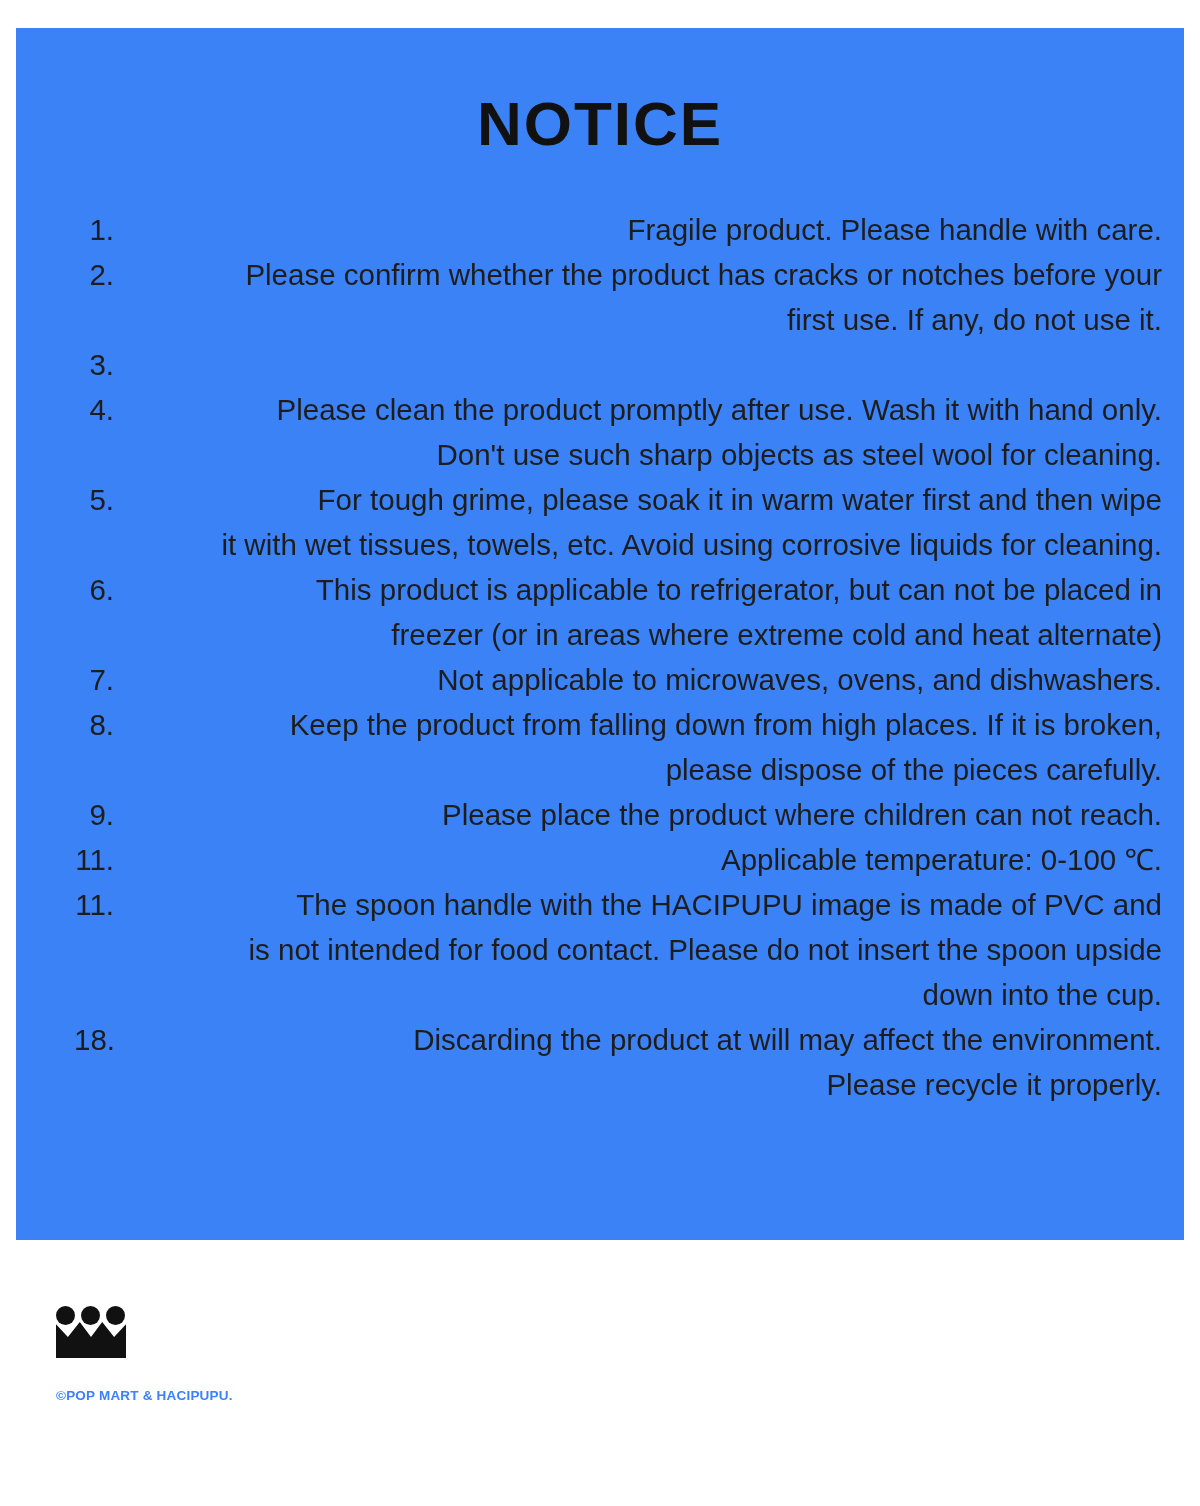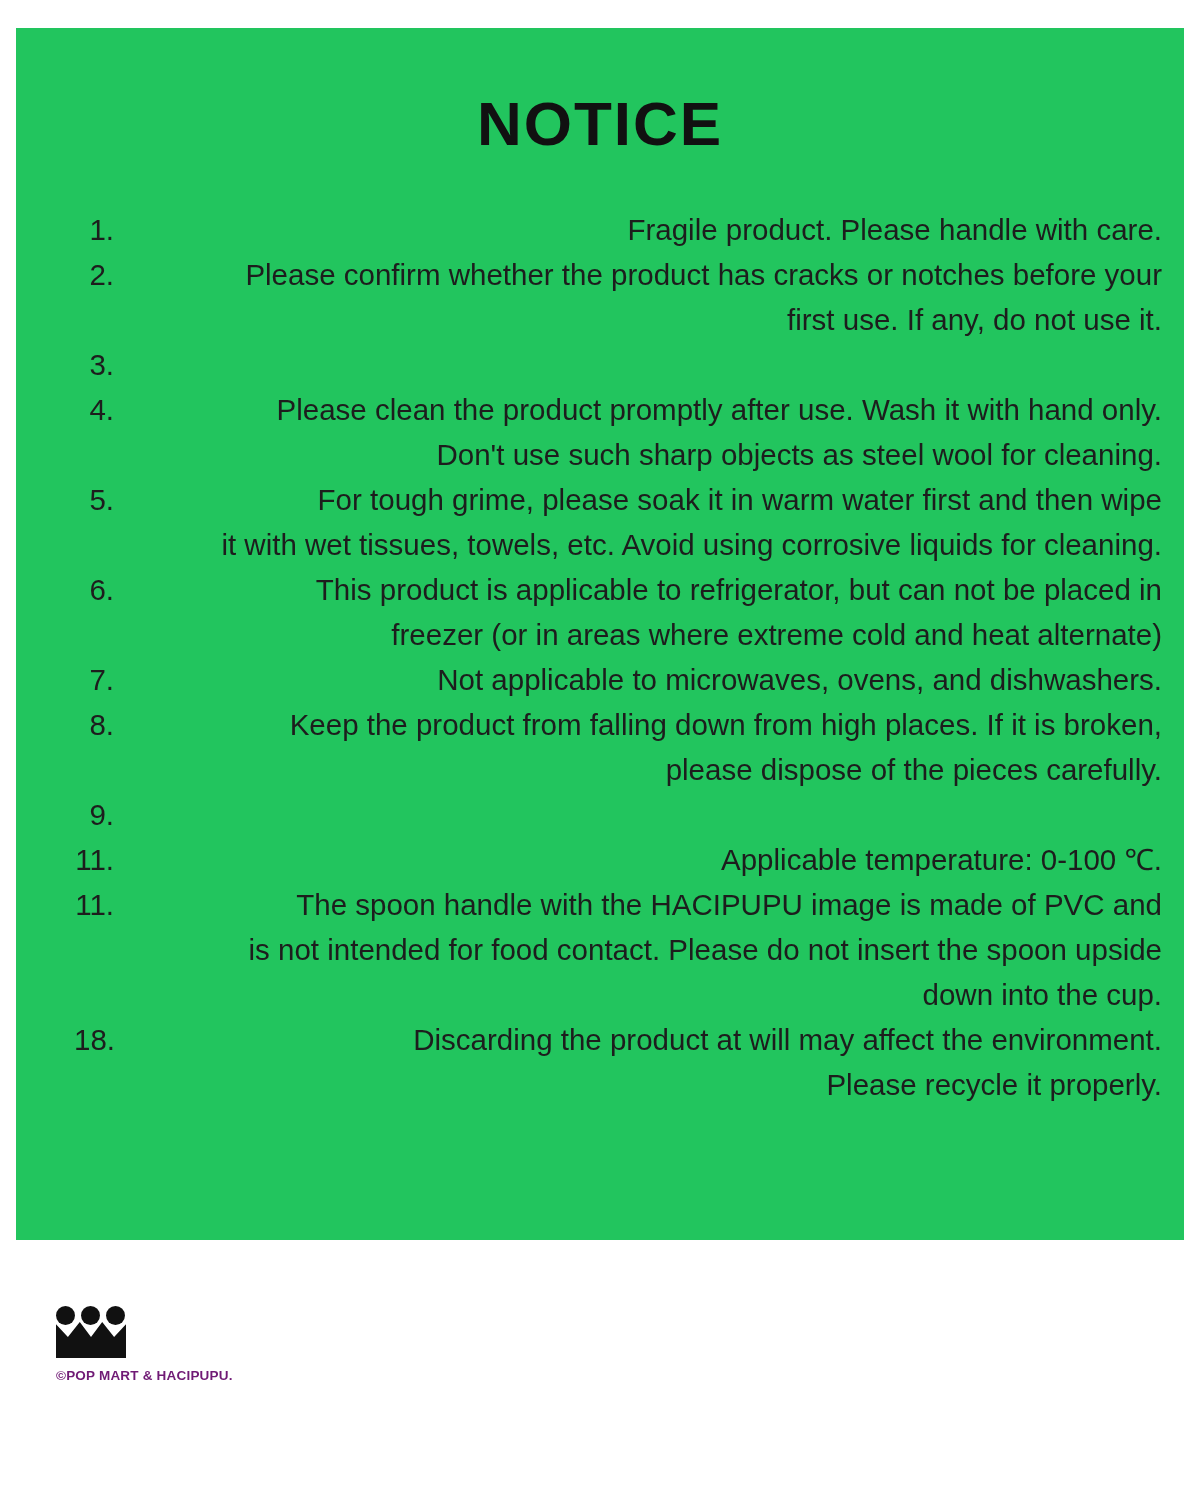--- a/index.html
+++ b/index.html
@@ -19,21 +19,21 @@
     width: 1200px;
     height: 1506px;
     background: #ffffff;
   }
   .notice-panel {
     position: absolute;
     left: 16px;
     top: 28px;
     width: 1168px;
     height: 1212px;
-    background: #22c55e;
+    background: #3b82f6;
     box-sizing: border-box;
   }
   .notice-title {
     text-align: center;
     font-size: 62px;
     font-weight: bold;
     letter-spacing: 2px;
     margin: 0;
     padding-top: 60px;
     color: #111111;
@@ -92,25 +92,25 @@
     top: 6px;
     width: 19px;
     height: 19px;
     border-radius: 50%;
     background: #111111;
   }
   .logo-dot.d1 { left: 0px; }
   .logo-dot.d2 { left: 25px; }
   .logo-dot.d3 { left: 50px; }
   .copyright {
-    margin-top: 10px;
+    margin-top: 30px;
     font-size: 13.5px;
     font-weight: bold;
     letter-spacing: 0.2px;
-    color: #701a75;
+    color: #3b82f6;
   }
 </style>
 </head>
 <body>
 
 <div class="page">
 
   <div class="notice-panel">
     <h1 class="notice-title">NOTICE</h1>
 
@@ -146,20 +146,21 @@
         <span class="item-num">7.</span>
         <span class="item-text">Not applicable to microwaves, ovens, and dishwashers.</span>
       </li>
       <li class="notice-item">
         <span class="item-num">8.</span>
         <span class="item-text">Keep the product from falling down from high places. If it is broken,
 please dispose of the pieces carefully.</span>
       </li>
       <li class="notice-item">
         <span class="item-num">9.</span>
+        <span class="item-text">Please place the product where children can not reach.</span>
       </li>
       <li class="notice-item">
         <span class="item-num">11.</span>
         <span class="item-text">Applicable temperature: 0-100 ℃.</span>
       </li>
       <li class="notice-item">
         <span class="item-num">11.</span>
         <span class="item-text">The spoon handle with the HACIPUPU image is made of PVC and
 is not intended for food contact. Please do not insert the spoon upside
 down into the cup.</span>

